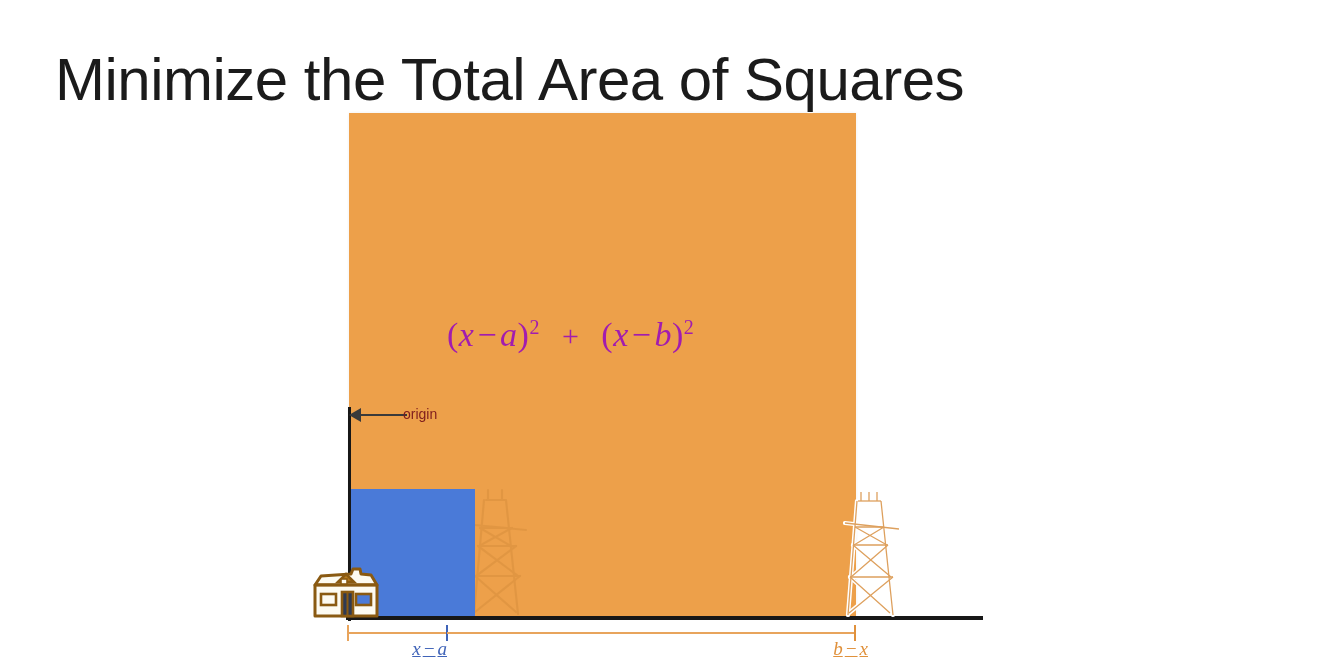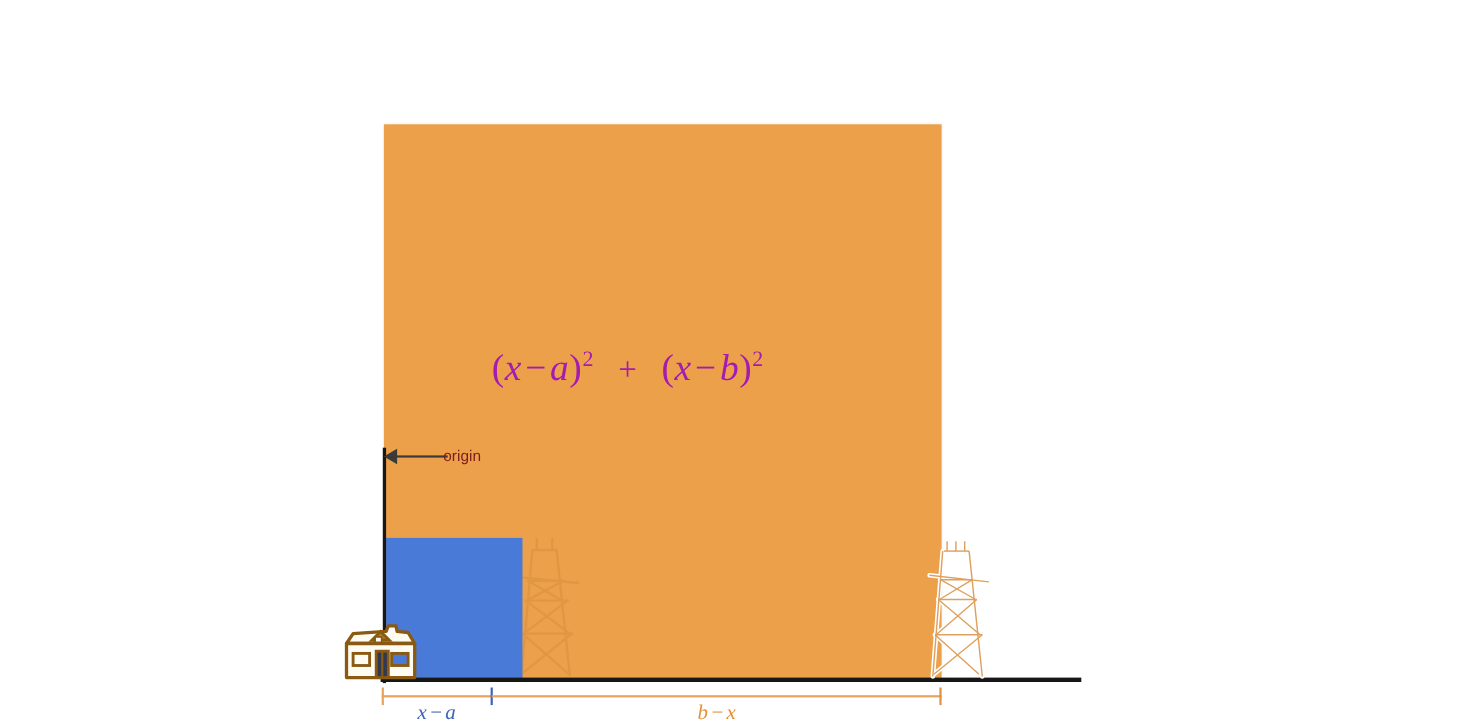--- a/index.html
+++ b/index.html
@@ -167,35 +167,36 @@
     width: 2px;
     height: 16px;
   }
   .measure .mlabel {
     position: absolute;
     top: 16px;
     font-family: "Liberation Serif", serif;
     font-style: italic;
     font-size: 19px;
     white-space: nowrap;
-    text-align: center;
+    text-align: right;
+    text-decoration: underline;
   }
   .measure .mlabel .minus { font-style: italic; padding: 0 2px; }
 
   #measure-left { left: 347px; top: 622px; width: 102px; }
   #measure-left .bar   { width: 100px; background: #e8a45c; }
   #measure-left .tick.t-start { left: 0px;  background: #e8a45c; }
   #measure-left .tick.t-end   { left: 99px; background: #3f63b8; }
   #measure-left .mlabel { left: 0px; width: 100px; color: #3f63b8; }
 
   #measure-right { left: 447px; top: 622px; width: 412px; }
   #measure-right .bar   { width: 409px; background: #e8a45c; }
   #measure-right .tick.t-start { left: 0px;   background: #e8a45c; opacity: 0; }
   #measure-right .tick.t-end   { left: 407px; background: #e0913c; }
-  #measure-right .mlabel { left: 0px; width: 409px; color: #e0913c; }
+  #measure-right .mlabel { left: 12px; width: 409px; color: #e0913c; }
 
   
   #house-icon {
     position: absolute;
     left: 311px;
     top: 566px;
     width: 70px;
     height: 54px;
     z-index: 28;
   }
@@ -298,14 +299,15 @@
         <path d="M14 14 L5 128 M38 14 L50 128"></path>
         <path d="M12 40 L41 40 M10 58 L45 58 M7 90 L50 90"></path>
         <path d="M2 36 L56 42"></path>
         <path d="M12 40 L44 58 M41 40 L11 58"></path>
         <path d="M10 58 L48 90 M45 58 L8 90"></path>
         <path d="M7 90 L47 126 M50 90 L6 126"></path>
       </g>
     </svg>
   </div>
 
+  <div id="slide-title">Minimize the Total Area of Squares</div>
 
 </div>
 
 </body></html>

